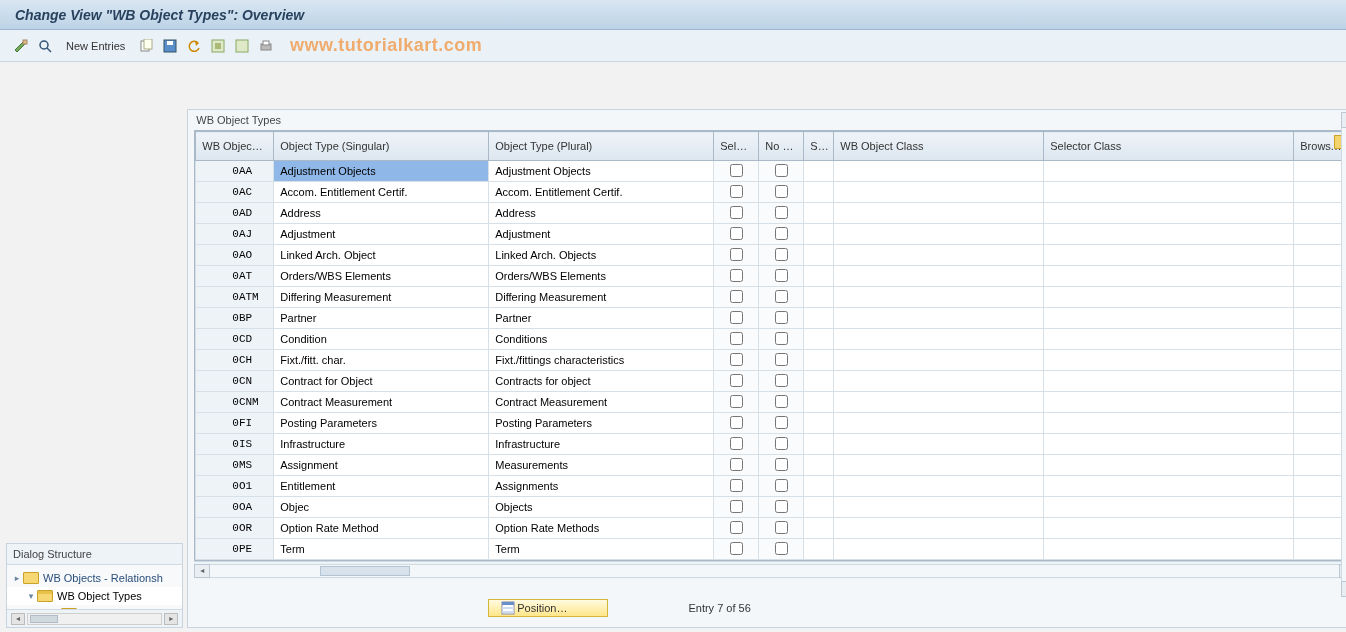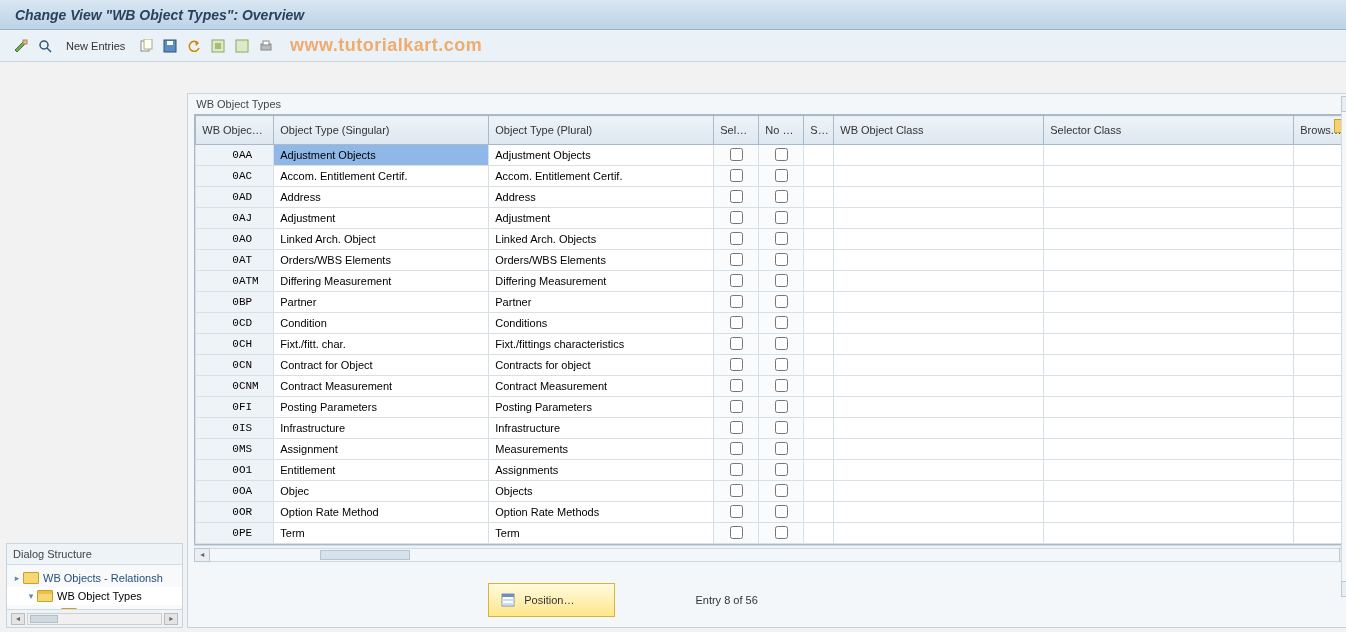--- a/index.html
+++ b/index.html
@@ -67,22 +67,22 @@
   .vsb .track { flex:1; background:#f4f7fa; border-left:1px solid #d0dae3; border-right:1px solid #d0dae3;}
   .hsb { display:flex; align-items:center; height:18px; background:#eef3f8; border-top:1px solid #d0dae3; margin:0 6px; }
   .hsb .btn { width:16px; height:14px; background:#e9eef3; border:1px solid #bcc8d4; display:flex; align-items:center; justify-content:center; font-size:8px; color:#666; cursor:pointer;}
   .hsb .track { flex:1; height:14px; background:#f4f7fa; border-top:1px solid #d0dae3; border-bottom:1px solid #d0dae3; display:flex; align-items:center;}
   .hsb .thumb { width:90px; height:10px; background:#d7e2ec; border:1px solid #b4c4d3; margin-left:110px;}
   .footer { display:flex; align-items:center; padding:20px 0 10px 0; }
   .pos-btn {
     margin-left:300px;
     background:linear-gradient(#fffbe0,#ffe68a);
     border:1px solid #d4b63a; padding:3px 40px 3px 12px;
-    display:flex; align-items:center; gap:9px; cursor:pointer;
-    font-size:11px; color:#333; height:34px;
+    display:flex; align-items:center; gap:2px; cursor:pointer;
+    font-size:11px; color:#333; height:18px;
   }
   .pos-btn .picon { width:14px; height:14px; display:inline-block; }
   .entry-info { margin-left:80px; font-size:11px; color:#333;}
   .config-icon { position:absolute; top:4px; right:6px; width:14px; height:14px; background:#f3d36b; border:1px solid #c9a227; cursor:pointer;}
 </style>
 </head>
 <body>
 
 <div class="titlebar">
   <span>Change View "WB Object Types": Overview</span>
@@ -430,16 +430,16 @@
         <span class="picon">
           <svg width="14" height="14">
               <rect x="1" y="1" width="12" height="12" fill="#fff" stroke="#88a"></rect>
               <rect x="1" y="1" width="12" height="3" fill="#6a8ecb"></rect>
               <rect x="1" y="6" width="12" height="2" fill="#cde"></rect>
               <rect x="1" y="10" width="12" height="2" fill="#cde"></rect>
             </svg>
         </span>
         <span>Position…</span>
       </div>
-      <div class="entry-info">Entry 8 of 56</div>
+      <div class="entry-info">Entry 7 of 56</div>
     </div>
   </div>
 </div>
 
 </body></html>

